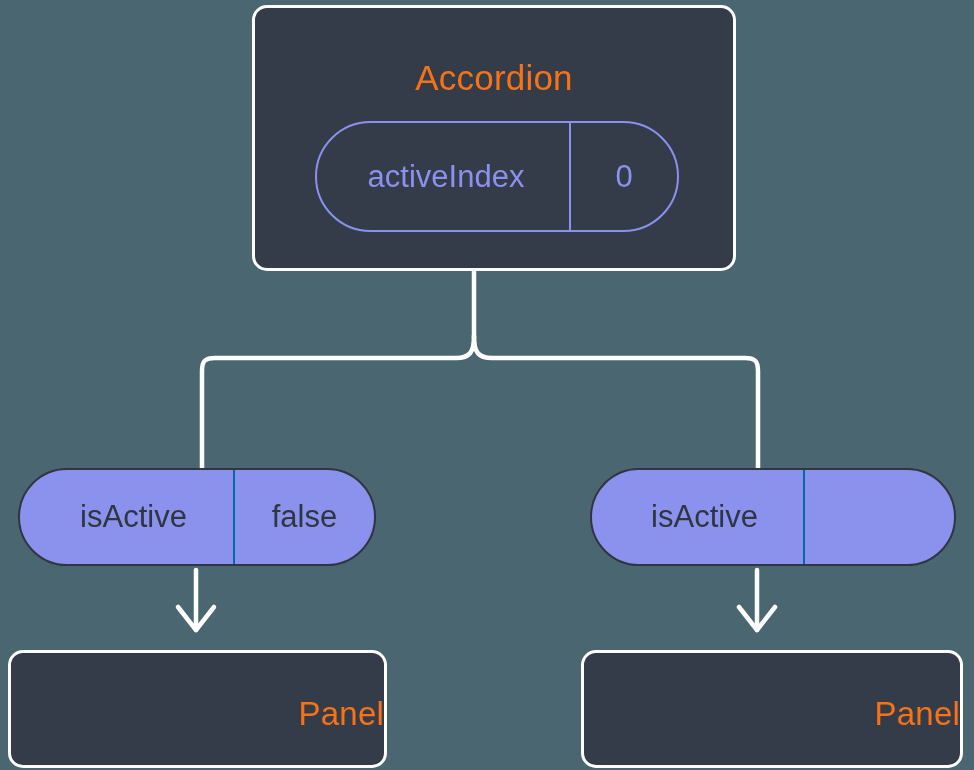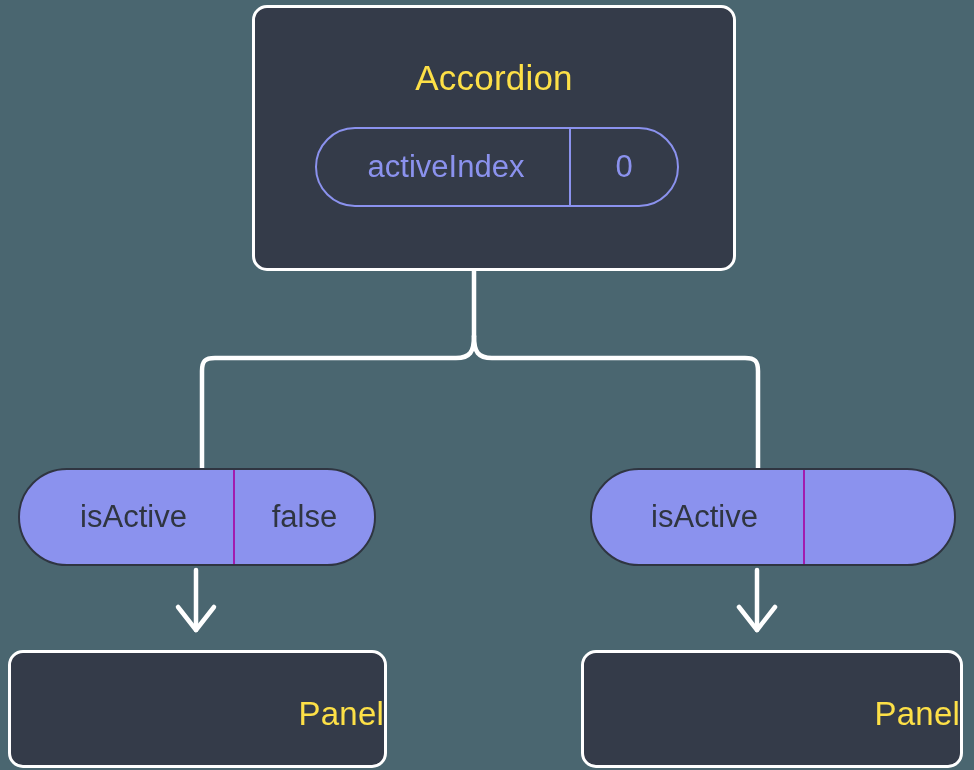--- a/index.html
+++ b/index.html
@@ -43,21 +43,21 @@
     top: 5px;
     width: 484px;
     height: 266px;
   }
 
   .node-title {
     position: absolute;
     left: 0;
     right: 0;
     text-align: center;
-    color: #fde047;
+    color: #f97316;
     font-size: 35px;
     font-weight: 400;
     letter-spacing: 0.2px;
   }
 
   #accordion-title {
     top: 50px;
   }
 
   
@@ -67,22 +67,21 @@
     align-items: stretch;
     box-sizing: border-box;
     border: 2px solid #8b92ee;
     border-radius: 999px;
     background: transparent;
   }
   #accordion-state-pill {
     left: 60px;
     top: 113px;
     width: 364px;
-    height: 80px;
-    margin-top: 6px;
+    height: 111px;
   }
   .pill-outline .pill-key,
   .pill-outline .pill-val {
     display: flex;
     align-items: center;
     justify-content: center;
     color: #8b92ee;
     font-size: 31px;
     font-weight: 400;
     box-sizing: border-box;
@@ -111,21 +110,21 @@
   .pill-filled .pill-val {
     display: flex;
     align-items: center;
     justify-content: center;
     color: #2f3541;
     font-size: 31px;
     font-weight: 400;
     box-sizing: border-box;
   }
   .pill-filled .pill-key {
-    border-right: 2px solid #a21caf;
+    border-right: 2px solid #0369a1;
   }
 
   #left-prop-pill {
     left: 18px;
     top: 468px;
     width: 358px;
     height: 98px;
   }
   #left-prop-pill .pill-key { flex: 0 0 215px; padding-left: 14px; }
   #left-prop-pill .pill-val { flex: 1 1 auto; }

